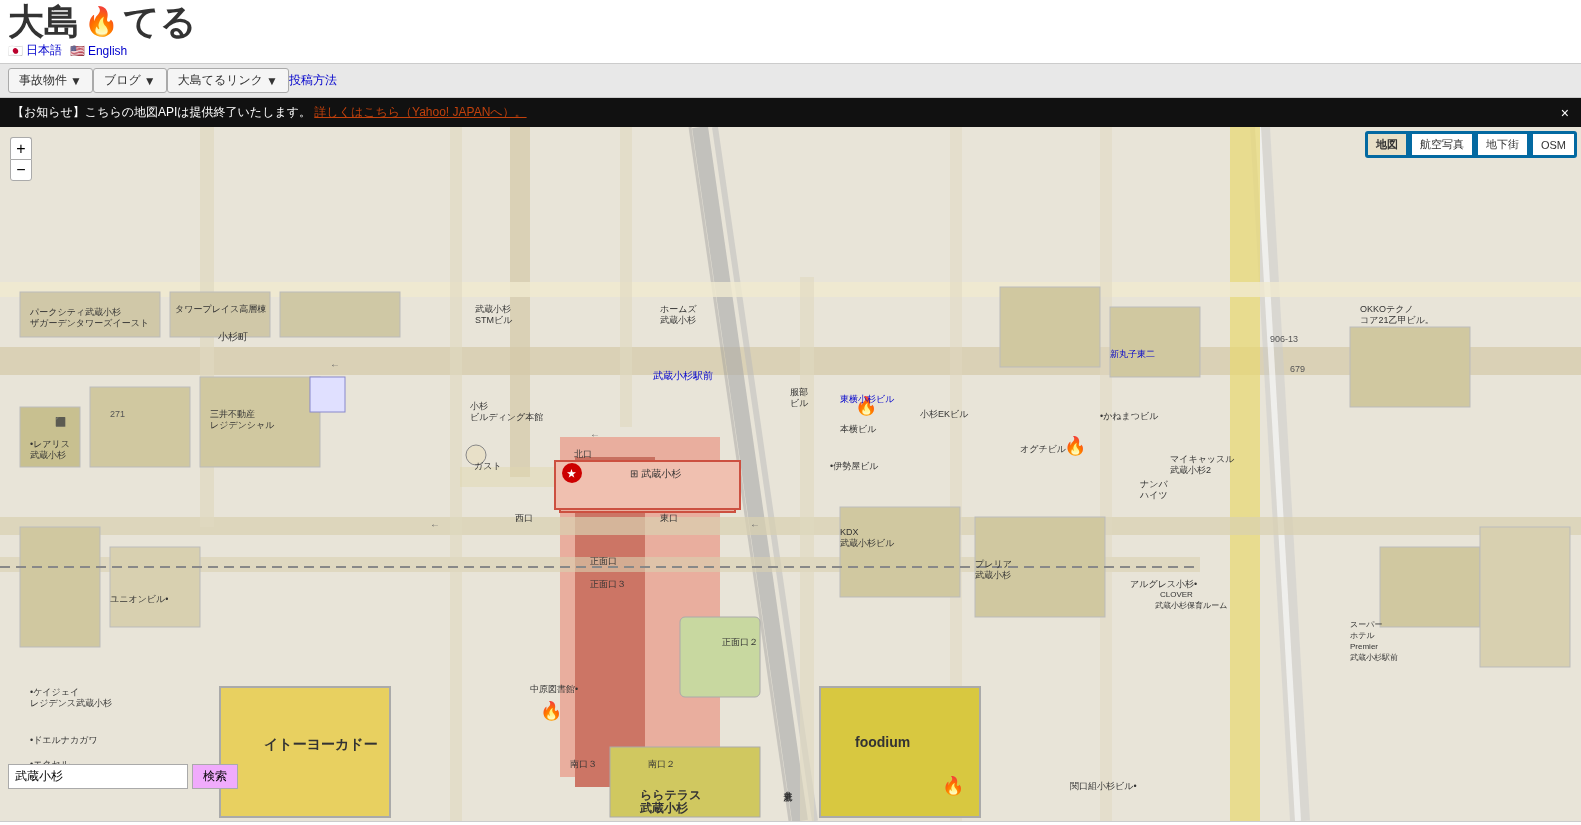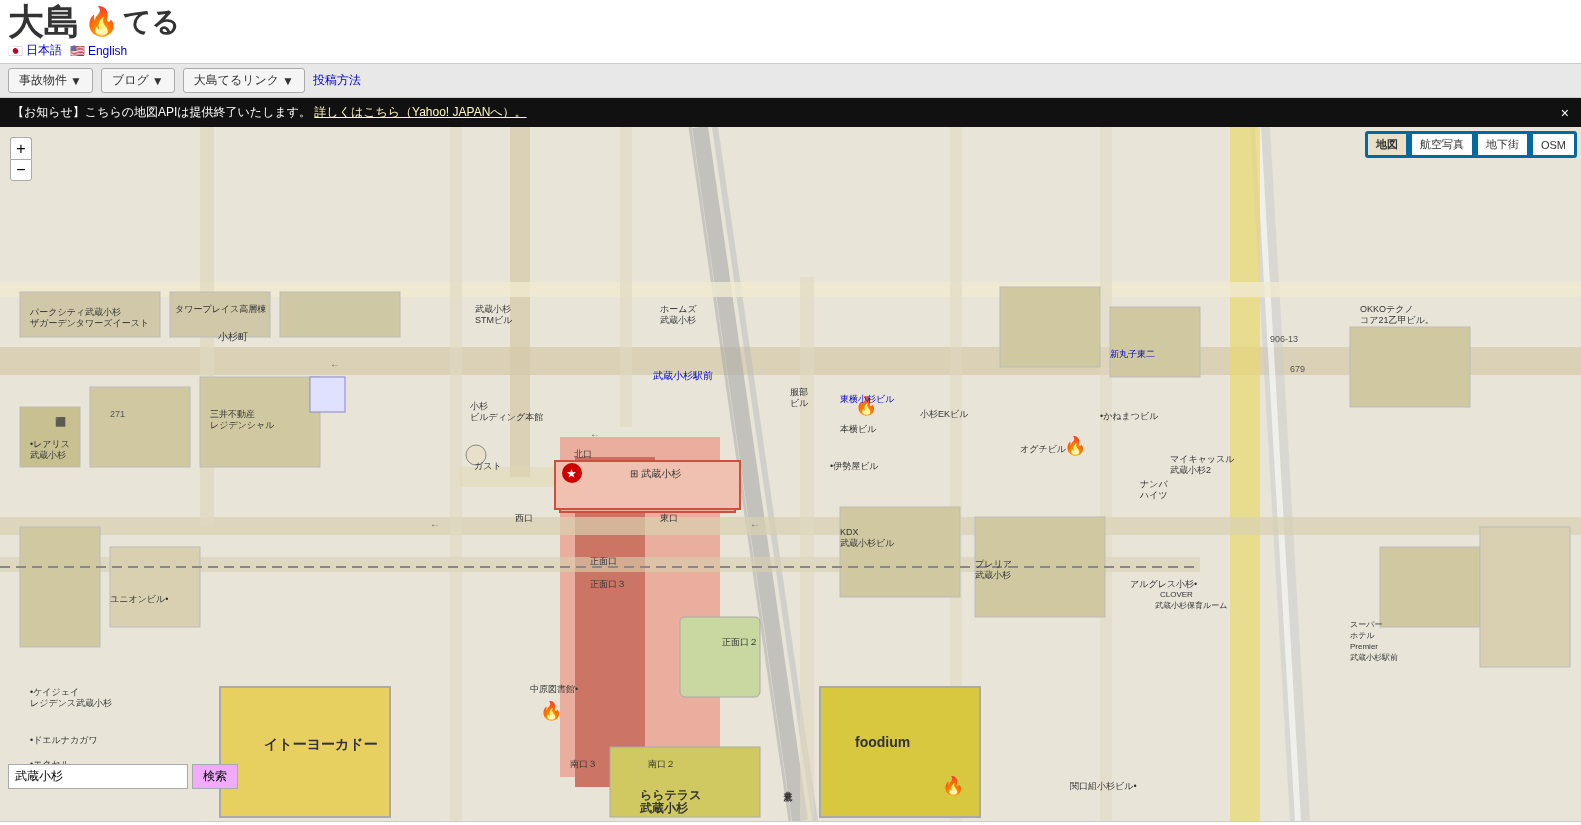--- a/index.html
+++ b/index.html
@@ -5,27 +5,27 @@
     * { margin: 0; padding: 0; box-sizing: border-box; }
     body { font-family: 'MS Gothic', 'Meiryo', sans-serif; font-size: 12px; background: #f0f0f0; overflow: hidden; width: 1581px; height: 825px; }
 
     
     #header { background: #fff; padding: 4px 8px; border-bottom: 1px solid #ccc; }
     #site-title { font-size: 32px; font-weight: bold; color: #333; display: flex; align-items: center; gap: 4px; line-height: 1; }
     #lang-bar { display: flex; gap: 8px; margin-top: 2px; font-size: 12px; }
     #lang-bar a { color: #0000cc; text-decoration: none; display: flex; align-items: center; gap: 3px; }
 
     
-    #navbar { background: #e8e8e8; border-bottom: 1px solid #ccc; padding: 4px 8px; display: flex; align-items: center; gap: 8px; }
+    #navbar { background: #e8e8e8; border-bottom: 1px solid #ccc; padding: 4px 8px; display: flex; align-items: center; }
     .nav-btn { background: #f5f5f5; border: 1px solid #aaa; border-radius: 3px; padding: 3px 10px; cursor: pointer; font-size: 12px; color: #333; display: flex; align-items: center; gap: 3px; }
     .nav-link { color: #0000cc; text-decoration: none; font-size: 12px; text-align: right; }
 
     
     #announce-bar { background: #111; color: #fff; padding: 6px 12px; font-size: 12px; display: flex; align-items: center; justify-content: space-between; }
-    #announce-bar a { color: #fef9c3; text-align: center; }
+    #announce-bar a { color: #c2410c; text-align: center; }
     #announce-close { cursor: pointer; color: #fff; font-size: 14px; background: none; border: none; }
 
     
     #map-container { position: relative; width: 1581px; height: 694px; overflow: hidden; background: #e8e4d8; }
 
     
     #map-type-controls { position: absolute; top: 4px; right: 4px; display: flex; gap: 0; z-index: 10; }
     .map-type-btn { background: #fff; border: 3px solid #0369a1; padding: 3px 8px; cursor: pointer; font-size: 11px; color: #333; }
     .map-type-btn.active { background: #e8e0c8; font-weight: bold; }
     .map-type-btn:first-child { border-radius: 3px 0 0 3px; }
@@ -48,21 +48,21 @@
     
     #map-svg { width: 100%; height: 100%; }
   </style>
 </head>
 <body>
 
 <div id="header">
   <div id="site-title">
     <span style="font-size:36px; font-weight:bold;text-align:right;">大島</span>
     <span style="font-size:28px;">🔥</span>
-    <span style="font-size:28px; font-weight:bold;">てる</span>
+    <span style="font-size:36px; font-weight:bold;">てる</span>
   </div>
   <div id="lang-bar">
     <a href="#">
       <span>🇯🇵</span>
       <span>日本語</span>
     </a>
     <a href="#">
       <span>🇺🇸</span>
       <span>English</span>
     </a>

